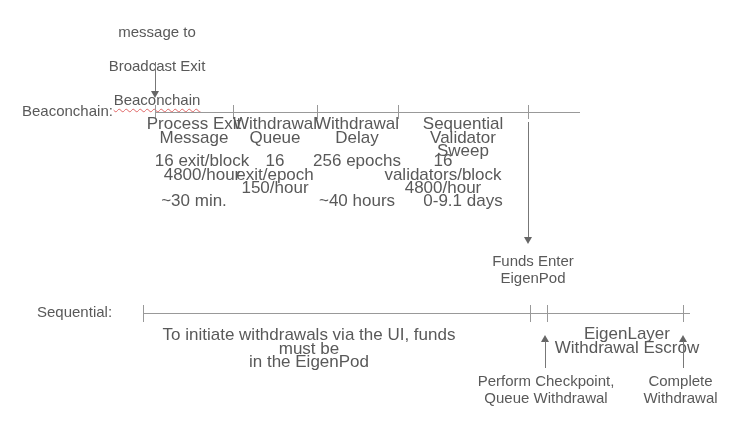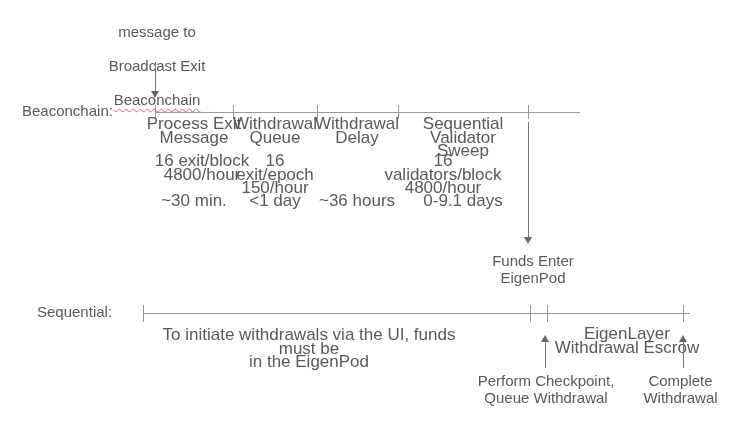--- a/index.html
+++ b/index.html
@@ -94,25 +94,25 @@
   <div class="txt small" style="left:144px; top:117px; width:100px;">Process Exit
 Message</div>
   <div class="txt small" style="left:152px; top:154px; width:100px;">16 exit/block
 4800/hour</div>
   <div class="txt small" style="left:144px; top:194px; width:100px;">~30 min.</div>
 
   <div class="txt small" style="left:225px; top:117px; width:100px;">Withdrawal
 Queue</div>
   <div class="txt small" style="left:225px; top:154px; width:100px;">16 exit/epoch
 150/hour</div>
-  <div class="txt small" style="left:225px; top:194px; width:100px;">&lt;1 day</div>
 
   <div class="txt small" style="left:307px; top:117px; width:100px;">Withdrawal
 Delay</div>
-  <div class="txt small" style="left:307px; top:194px; width:100px;">~36 hours</div>
+  <div class="txt small" style="left:307px; top:154px; width:100px;">256 epochs</div>
+  <div class="txt small" style="left:307px; top:194px; width:100px;">~40 hours</div>
 
   <div class="txt small" style="left:398px; top:117px; width:130px;">Sequential Validator
 Sweep</div>
   <div class="txt small" style="left:378px; top:154px; width:130px;">16 validators/block
 4800/hour</div>
   <div class="txt small" style="left:398px; top:194px; width:130px;">0-9.1 days</div>
 
   <div class="vstem" style="left:528px; top:122px; height:115px;"></div>
   <div class="arrowhead-down" style="left:524px; top:237px;"></div>
 

